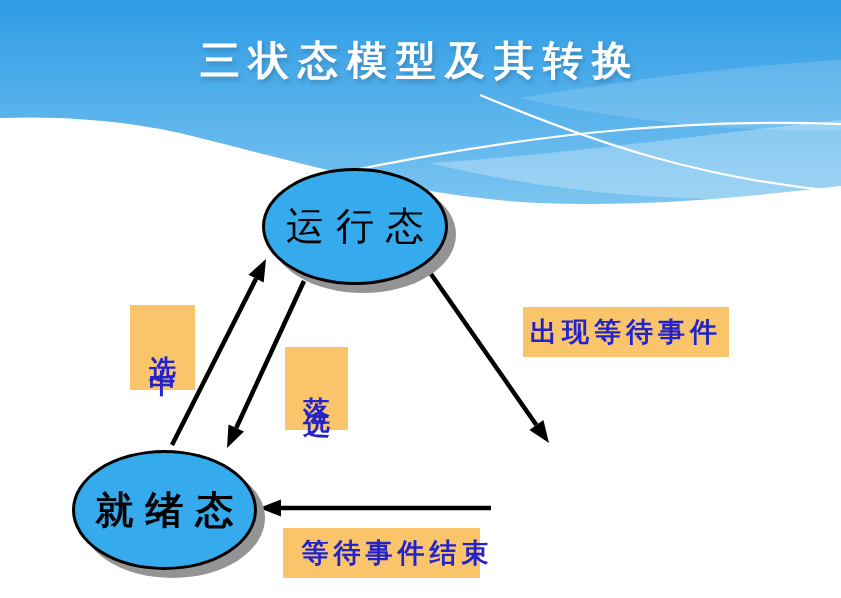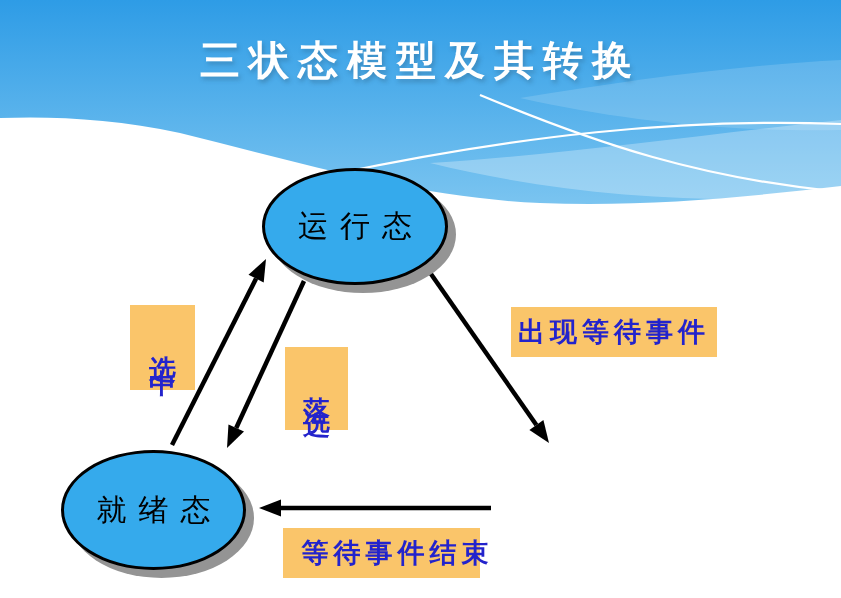--- a/index.html
+++ b/index.html
@@ -43,27 +43,27 @@
     border-radius: 50%;
     box-shadow: 8px 8px 0 0 #949494;
     display: flex;
     align-items: center;
     justify-content: center;
     z-index: 4;
     box-sizing: border-box;
   }
   .state-label {
     color: #000000;
-    font-size: 30px;
+    font-size: 38px;
     letter-spacing: 12px;
     margin-right: -12px; 
     white-space: nowrap;
   }
   .state-running { left: 262px; top: 168px; width: 186px; height: 117px; }
-  .state-ready   { left: 61px;  top: 450px; width: 185px; height: 120px; }
+  .state-ready   { left: 72px;  top: 450px; width: 185px; height: 120px; font-weight: bold; }
   .state-waiting { left: 494px; top: 448px; width: 187px; height: 115px; }
 
   .tlabel {
     position: absolute;
     background: #fac56a;
     color: #2323cc;
     font-weight: bold;
     display: flex;
     align-items: center;
     justify-content: center;
@@ -76,21 +76,21 @@
     white-space: nowrap;
   }
   .tlabel-v {
     font-size: 27px;
     writing-mode: vertical-rl;
     text-orientation: upright;
     letter-spacing: 14px;
   }
   .tlabel-select   { left: 130px; top: 305px; width: 65px;  height: 85px; }
   .tlabel-deselect { left: 285px; top: 347px; width: 63px;  height: 83px; }
-  .tlabel-occurs   { left: 511px; top: 307px; width: 206px; height: 50px; }
+  .tlabel-occurs   { left: 523px; top: 307px; width: 206px; height: 50px; }
   .tlabel-ends     { left: 283px; top: 528px; width: 197px; height: 50px; padding-left: 32px; }
 
   .arrow-svg { z-index: 2; }
   .arrow-line {
     stroke: #000000;
     stroke-width: 4.5;
     fill: none;
   }
   .arrow-head {
     fill: #000000;

